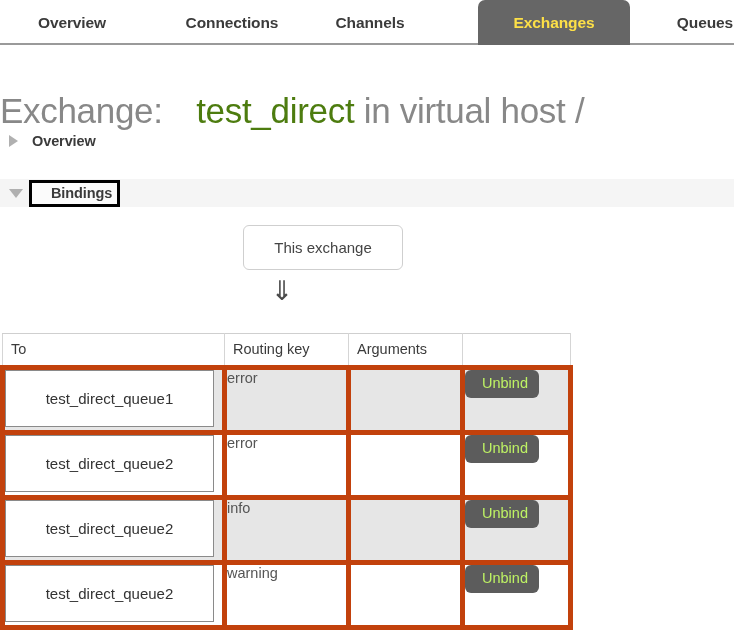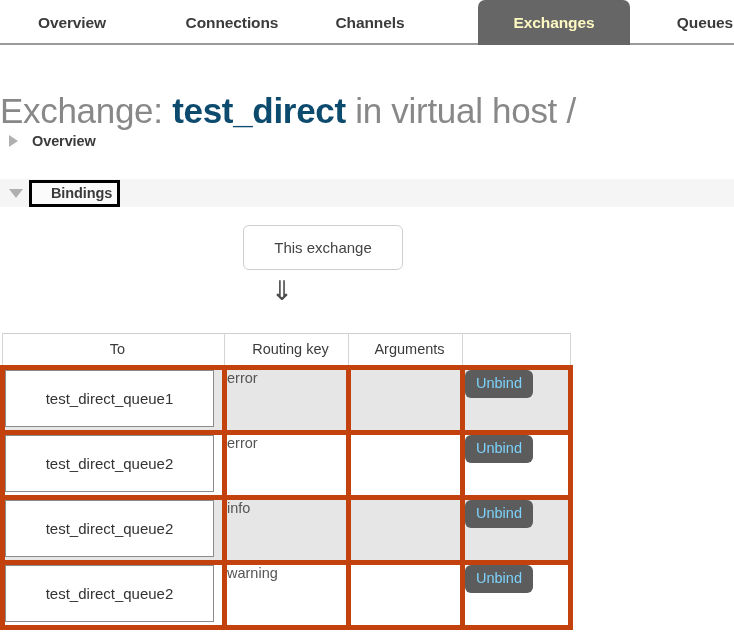--- a/index.html
+++ b/index.html
@@ -53,21 +53,21 @@
     text-decoration: none;
     letter-spacing: -0.1px;
     display: block;
     padding: 0;
   }
   #main-nav li.active {
     background: #666666;
     border-radius: 7px 7px 0 0;
   }
   #main-nav li.active a {
-    color: #fef9c3;
+    color: #fde047;
   }
   #nav-overview  { left: 14px;  width: 116px; }
   #nav-connections { left: 158px; width: 148px; }
   #nav-channels  { left: 316px; width: 108px; }
   #nav-exchanges { left: 478px; width: 152px; }
   #nav-queues    { left: 650px; width: 110px; }
 
   
   #page-title {
     position: absolute;
@@ -76,22 +76,23 @@
     width: 734px;
     font-family: "Liberation Sans", sans-serif;
     font-size: 35px;
     font-weight: normal;
     color: #888888;
     line-height: 44px;
     white-space: nowrap;
     letter-spacing: -0.3px;
   }
   #page-title .strong {
-    font-weight: bold;
-    color: #0c4a6e;
+    font-weight: normal;
+    color: #4d7c0f;
+    margin-left: 24px;
   }
 
   
   .section {
     position: absolute;
     left: 0;
     width: 734px;
     height: 28px;
     box-sizing: border-box;
     display: flex;
@@ -172,21 +173,21 @@
     font-family: "Liberation Sans", sans-serif;
     font-size: 14.5px;
     table-layout: fixed;
   }
   #bindings-table col.c-to   { width: 222px; }
   #bindings-table col.c-rk   { width: 124px; }
   #bindings-table col.c-args { width: 114px; }
   #bindings-table col.c-act  { width: 108px; }
 
   #bindings-table th {
-    text-align: center;
+    text-align: left;
     font-weight: normal;
     color: #3b3b3b;
     background: #ffffff;
     border: 1px solid #d5d5d5;
     border-top: 1px solid #cfcfcf;
     padding: 7px 0 8px 8px;
     height: 33px;
     box-sizing: border-box;
     vertical-align: middle;
     font-size: 14.5px;
@@ -221,24 +222,24 @@
     padding: 9px 0 0 8px;
     color: #555555;
     font-size: 14.5px;
   }
   td.cell-args { padding: 9px 0 0 8px; }
   td.cell-act  { padding: 9px 0 0 11px; }
 
   .unbind-btn {
     display: inline-block;
     background: #5c5c5c;
-    color: #7dd3fc;
+    color: #bef264;
     border: none;
     border-radius: 6px;
-    padding: 5px 11px 6px 11px;
+    padding: 5px 11px 6px 17px;
     font-family: "Liberation Sans", sans-serif;
     font-size: 14.5px;
     font-weight: normal;
     cursor: pointer;
     line-height: 17px;
   }
 </style>
 </head>
 <body>
 

